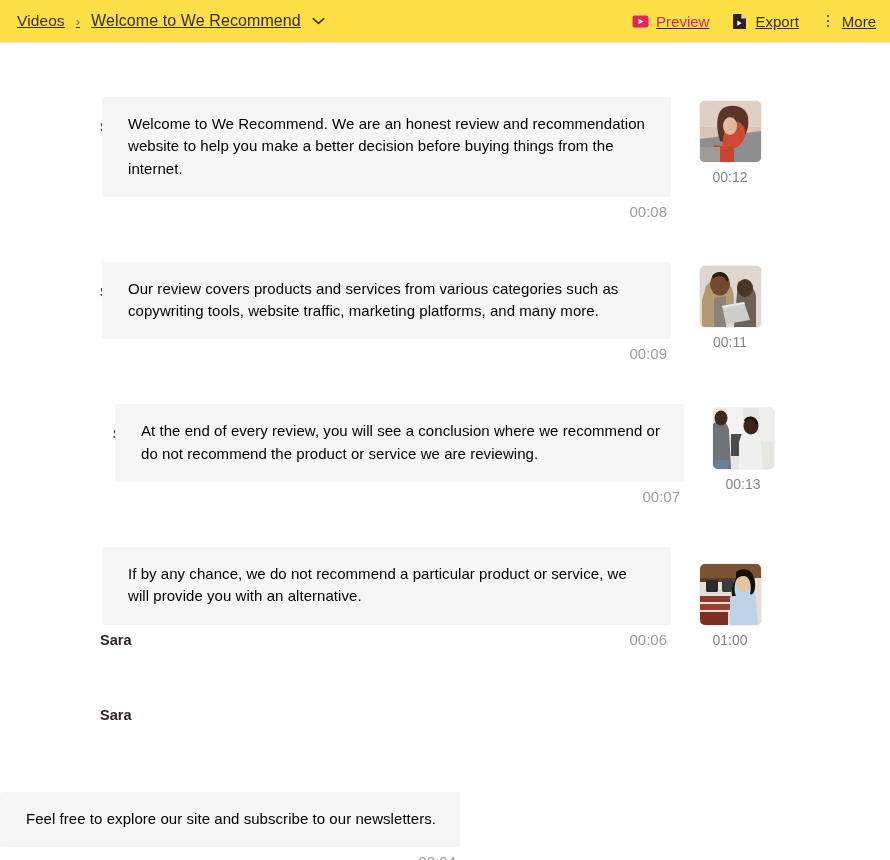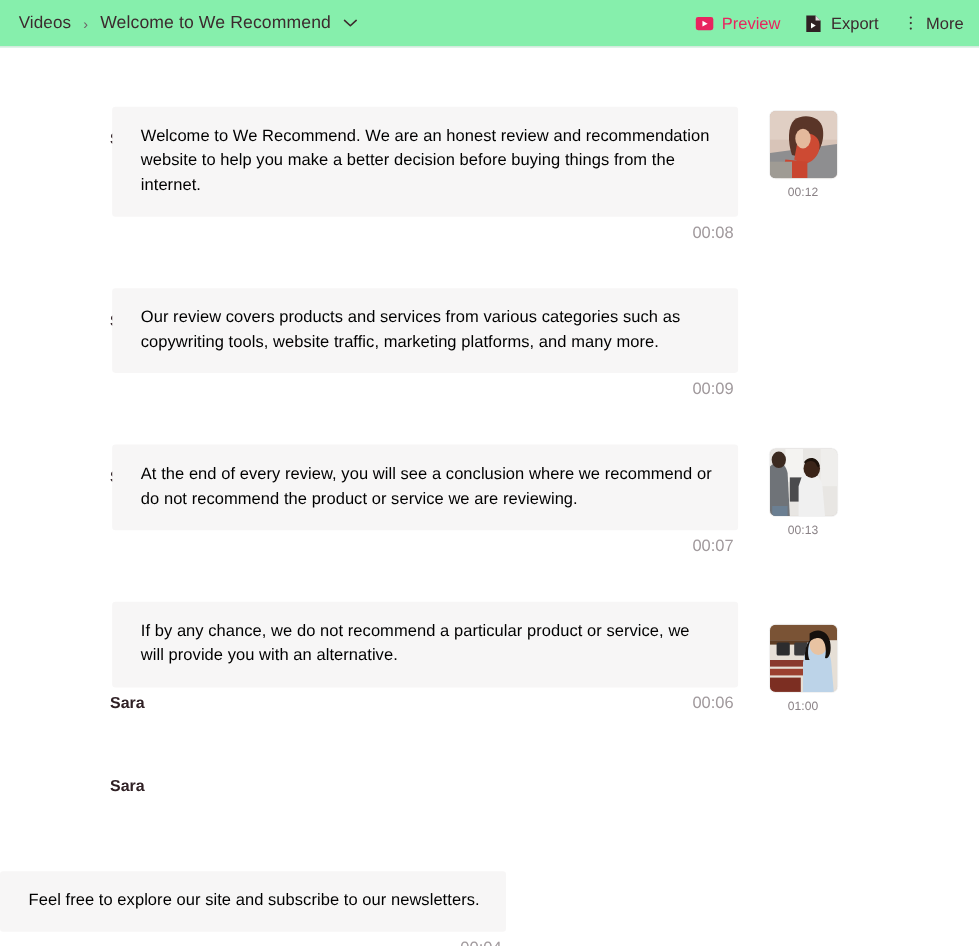--- a/index.html
+++ b/index.html
@@ -16,21 +16,22 @@
   }
 
   
   .header {
     height: 43px;
     box-sizing: border-box;
     border-bottom: 1px solid #e9e9ea;
     display: flex;
     align-items: center;
     padding: 0 14px 0 17px;
-    background: #86efac;
+    background: #fde047;
+    text-decoration: underline;
   }
   .breadcrumb {
     display: flex;
     align-items: center;
     flex: 0 0 auto;
   }
   .crumb-root {
     font-size: 15.5px;
     color: #3c2a2e;
     letter-spacing: .1px;
@@ -156,21 +157,21 @@
     width: 61px;
     height: 61px;
     border-radius: 5px;
     overflow: hidden;
     position: relative;
     background: #cfc7c2;
     box-shadow: 0 0 0 1px rgba(0,0,0,.05);
   }
   .thumb svg { display: block; width: 61px; height: 61px; }
   .thumb-dur {
-    font-size: 11px;
+    font-size: 14px;
     color: #8a8286;
     margin-top: 7px;
   }
 
   
   .add-wrap {
     display: flex;
     justify-content: center;
     margin-top: 6px;
   }
@@ -274,23 +275,39 @@
   </div>
 
   <div class="row" style="margin-top:42px;">
     <div class="speaker">Sara</div>
     <div class="bubble-col">
       <div class="bubble">
         <p>Our review covers products and services from various categories such as copywriting tools, website traffic, marketing platforms, and many more.</p>
       </div>
       <div class="dur-under">00:09</div>
     </div>
-  </div>
-
-  <div class="row" style="margin-top:42px;">
+    <div class="thumb-col">
+      <div class="thumb">
+        <svg viewBox="0 0 61 61" aria-hidden="true">
+          <rect width="61" height="61" fill="#ded8d0"></rect>
+          <path d="M38 16 C46 14 54 20 56 30 L56 61 L34 61 Z" fill="#6e6258"></path>
+          <ellipse cx="45" cy="22" rx="8" ry="9" fill="#4a3527"></ellipse>
+          <path d="M6 20 C14 10 30 12 33 26 C36 40 30 56 24 61 L2 61 L2 34 Z" fill="#b29a75"></path>
+          <ellipse cx="20" cy="18" rx="10" ry="11.5" fill="#70492f"></ellipse>
+          <path d="M12 10 C16 4 26 5 28 12 C29 16 27 17 26 14 C24 9 16 9 13 13 Z" fill="#2e1d12"></path>
+          <path d="M14 32 L26 30 L26 61 L14 61 Z" fill="#8b8379"></path>
+          <path d="M22 40 L44 36 L50 54 L26 58 Z" fill="#cdcdcd"></path>
+          <path d="M22 40 L44 36 L45 38 L23 42 Z" fill="#e8e8e8"></path>
+        </svg>
+      </div>
+      <div class="thumb-dur">00:11</div>
+    </div>
+  </div>
+
+  <div class="row" style="margin-top:42px;padding-left:13px;">
     <div class="speaker">Sara</div>
     <div class="bubble-col">
       <div class="bubble">
         <p>At the end of every review, you will see a conclusion where we recommend or do not recommend the product or service we are reviewing.</p>
       </div>
       <div class="dur-under">00:07</div>
     </div>
     <div class="thumb-col">
       <div class="thumb">
         <svg viewBox="0 0 61 61" aria-hidden="true">

